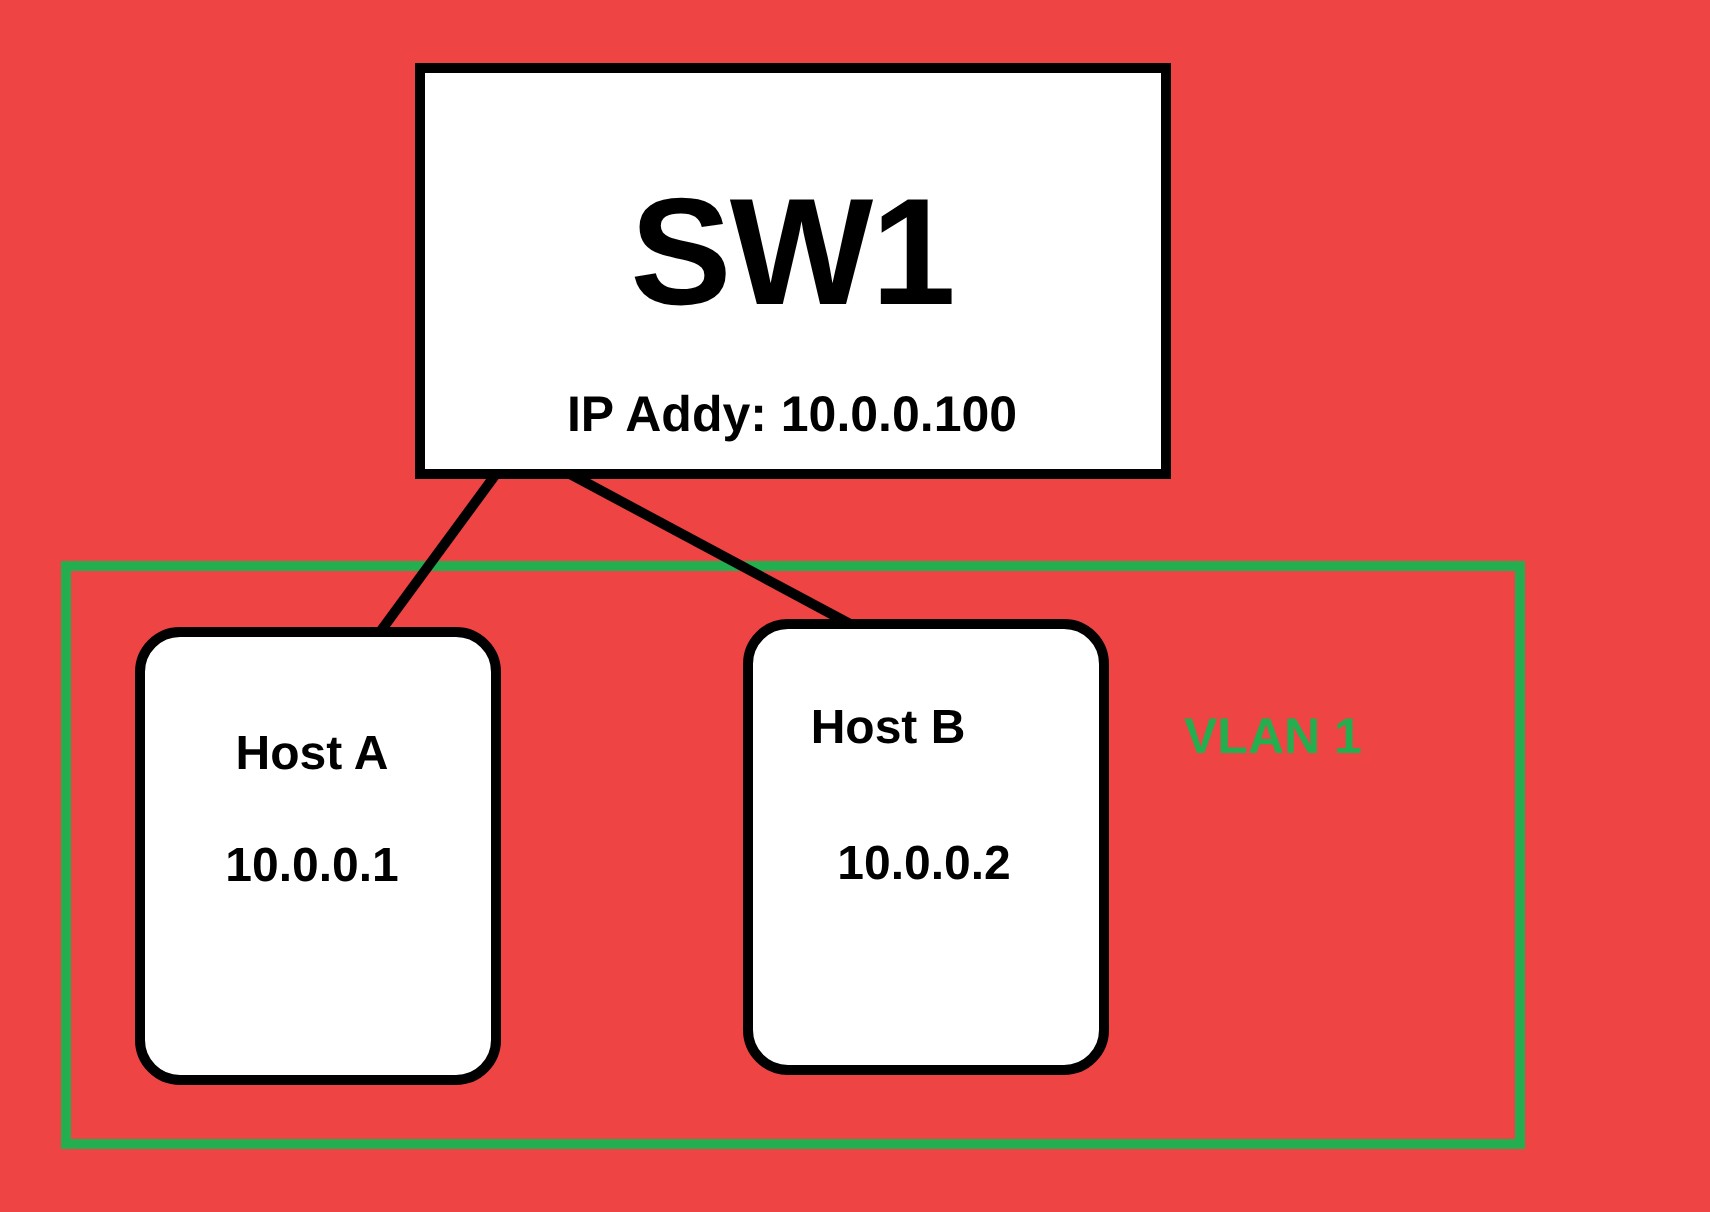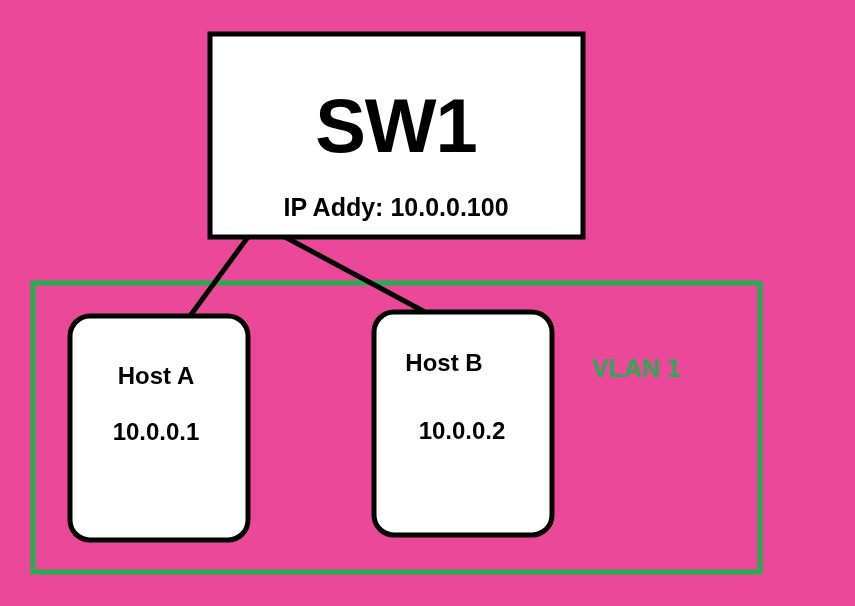--- a/index.html
+++ b/index.html
@@ -8,21 +8,21 @@
     padding: 0;
     background: #ffffff;
   }
   body {
     font-family: "Liberation Sans", sans-serif;
   }
   #diagram-canvas {
     position: relative;
     width: 855px;
     height: 606px;
-    background: #ec4899;
+    background: #ef4444;
     overflow: hidden;
   }
   #diagram-svg {
     position: absolute;
     left: 0;
     top: 0;
     width: 855px;
     height: 606px;
   }
   .node-text {

